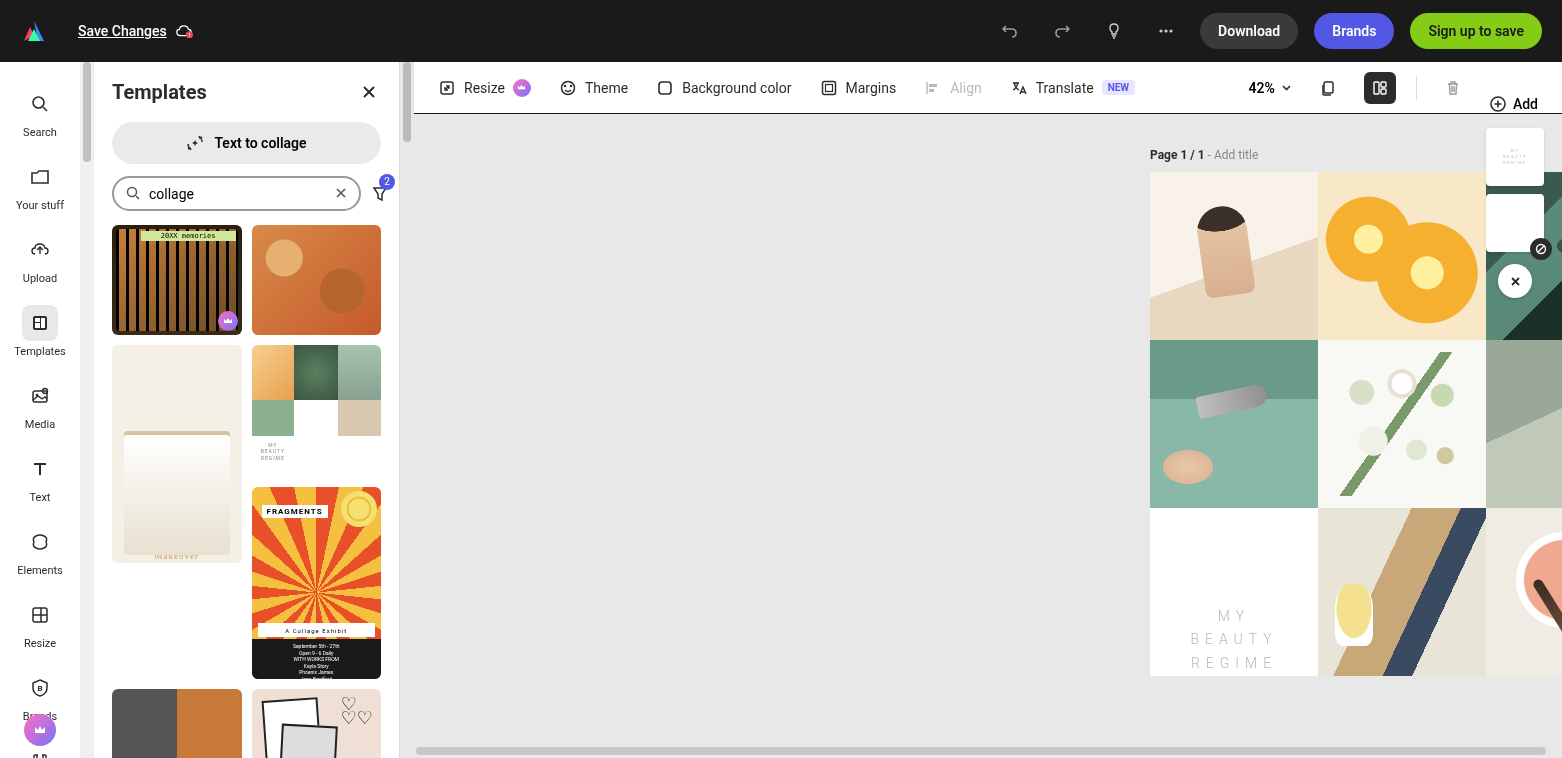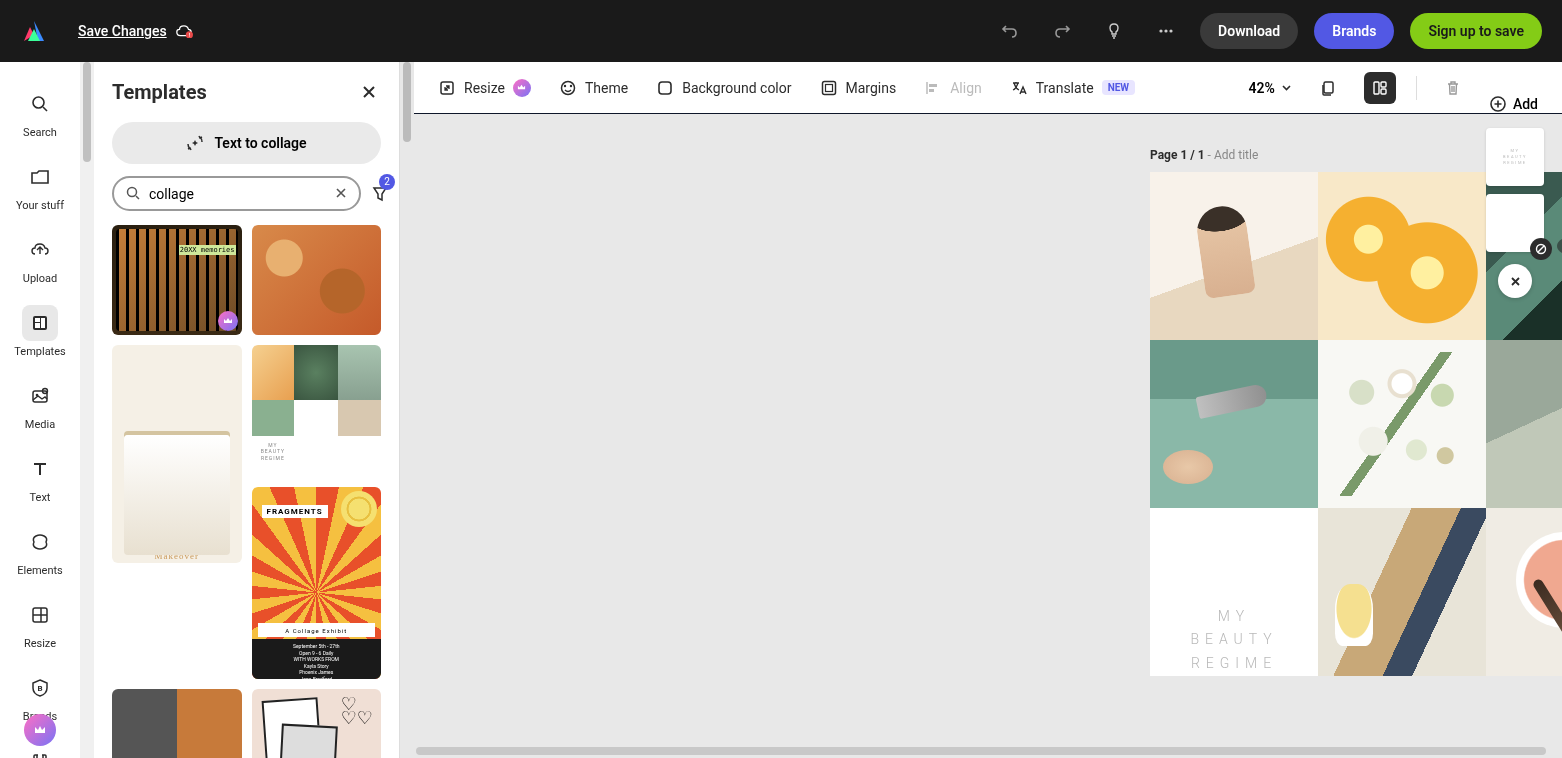--- a/index.html
+++ b/index.html
@@ -48,21 +48,21 @@
 .tcard.h218 { height: 218px; }
 .tcard.h192 { height: 192px; }
 .tcard.h112 { height: 112px; }
 .tcard.h115 { height: 115px; }
 .prem-corner { position: absolute; bottom: 4px; right: 4px; width: 20px; height: 20px; border-radius: 50%; background: linear-gradient(135deg,#ff6ec4,#7873f5); display:flex; align-items:center; justify-content:center; }
 .prem-corner svg { width:10px; height:10px; }
 
 
 .t1 { background: linear-gradient(#2a1f10, #3a2a15); }
 .t1::before { content:""; position:absolute; inset:4px; background: repeating-linear-gradient(90deg, #000 0 3px, transparent 3px 10px), linear-gradient(135deg,#c77f3a,#6b4a26); border-radius:4px; }
-.t1-label { position:absolute; top:20px; right:6px; background:#cfe89a; font-size:7px; padding:1px 1px; font-family: monospace; }
+.t1-label { position:absolute; top:6px; right:6px; background:#cfe89a; font-size:7px; padding:1px 20px; font-family: monospace; }
 .t2 { background: linear-gradient(135deg,#d88a4a,#c55a2a); }
 .t2::before { content:""; position:absolute; inset:0; background: radial-gradient(circle at 25% 30%, #e8b070 0 18px, transparent 19px), radial-gradient(circle at 70% 60%, #b5652a 0 22px, transparent 23px); }
 .t3 { background: #f5f0e6; display:flex; flex-direction:column; align-items:center; justify-content:flex-end; padding-top:12px; }
 .t3-title { font-size:9px; color:#c9995a; letter-spacing:1px; text-align:center; line-height:1.3; font-family: Georgia, serif; }
 .t3::after { content:""; position:absolute; bottom:8px; left:12px; right:12px; height:120px; background: linear-gradient(#fff,#e8e0d0); border-radius:4px; box-shadow: 0 -4px 0 #d4c4a0; }
 .t4 { background:#fff; }
 .t4-cell { position:absolute; background:#ccc; }
 .t4 .c1 { left:0; top:0; width:33%; height:45%; background: linear-gradient(135deg,#f5d090,#e8a050); }
 .t4 .c2 { left:33%; top:0; width:34%; height:45%; background: radial-gradient(circle,#5a8060,#3a5540); }
 .t4 .c3 { left:67%; top:0; width:33%; height:45%; background: linear-gradient(#a8c4b0,#88a090); }

